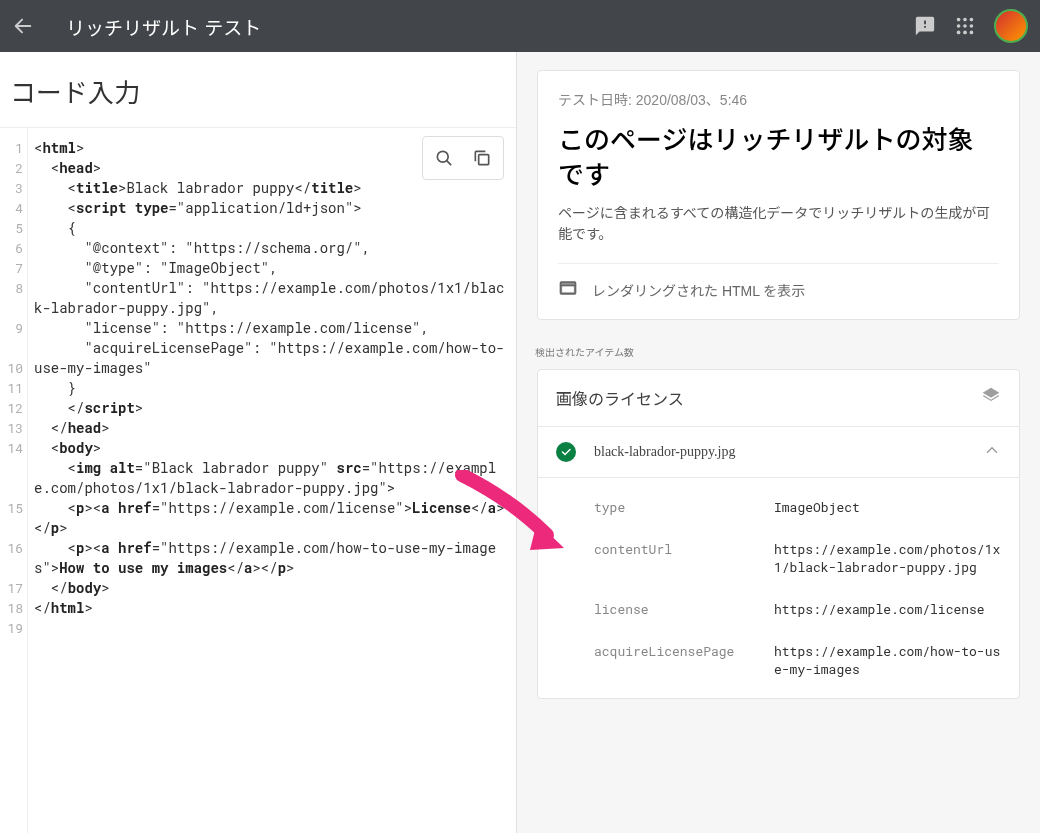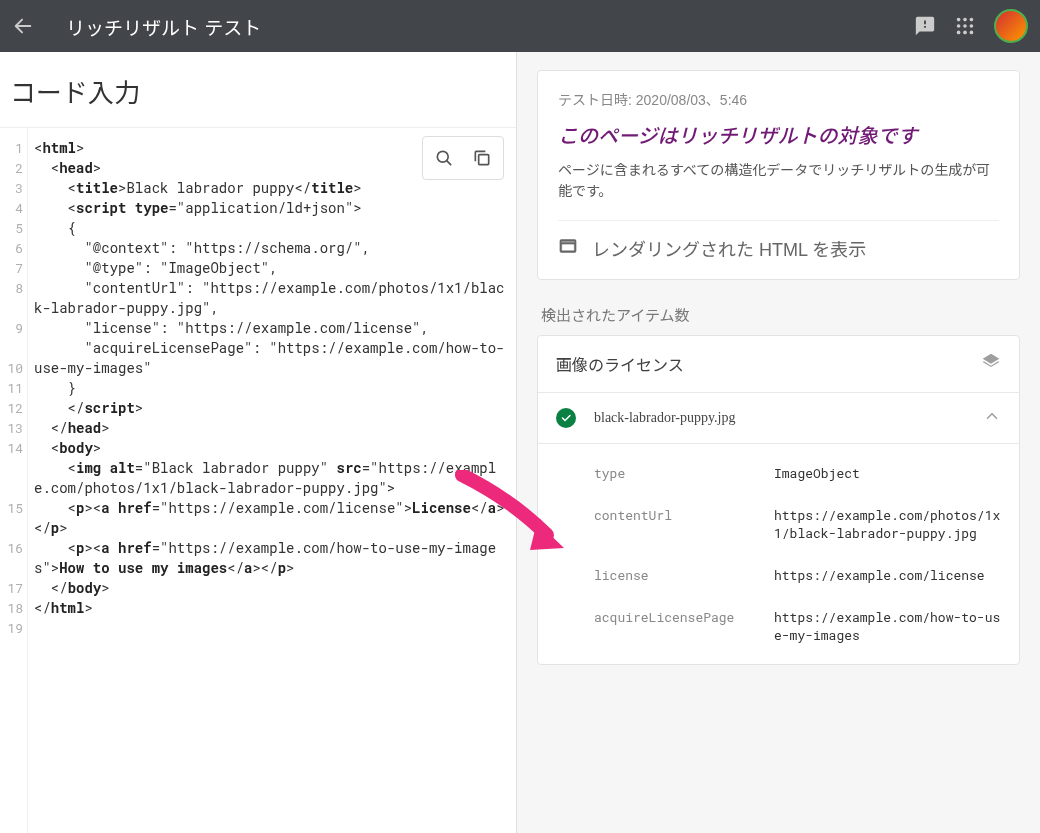--- a/index.html
+++ b/index.html
@@ -18,24 +18,24 @@
   .code-toolbar { position: absolute; top: 8px; right: 12px; background: #fff; border: 1px solid #ddd; border-radius: 4px; display: flex; padding: 6px; gap: 8px; z-index:2; }
   .tb-btn { width: 30px; height: 30px; display:flex; align-items:center; justify-content:center; cursor:pointer; color:#555; }
   .gutter { width: 28px; text-align: right; padding: 10px 4px 0 0; color: #b0b0b0; font-size: 13px; line-height: 20px; user-select:none; border-right:1px solid #eee; }
   .gutter div { height: 20px; }
   .code-area { padding: 10px 8px 0 6px; line-height: 20px; white-space: pre-wrap; word-break: break-all; flex:1; } 
   .code-area span.b { font-weight: bold; color:#222; }
   .right-panel { flex: 1; background: #f6f6f6; padding: 0; overflow-y: auto; }
   .right-title-row { padding: 22px 22px 16px 22px; font-size: 20px; color: #555; background:#fff; }
   .card { background: #fff; margin: 18px 20px 0 20px; border: 1px solid #e3e3e3; border-radius: 4px; padding: 18px 20px; }
   .timestamp { font-size: 14px; color: #888; margin-bottom: 14px; }
-  .eligible-title { font-size: 20px; color: #701a75; line-height: 1.35; margin-bottom: 10px; font-weight:500;font-style:italic; }
+  .eligible-title { font-size: 26px; color: #000000; line-height: 1.35; margin-bottom: 10px; font-weight:500; }
   .eligible-desc { font-size: 14px; color: #555; line-height: 1.5; margin-bottom: 18px; }
-  .rendered-html-row { display: flex; align-items: center; gap: 14px; color: #666; font-size: 18px; cursor:pointer; border-top:1px solid #eee; padding-top:14px; }
-  .section-label { margin: 24px 22px 6px 24px; font-size: 15px; color: #777; }
+  .rendered-html-row { display: flex; align-items: center; gap: 14px; color: #666; font-size: 14px; cursor:pointer; border-top:1px solid #eee; padding-top:14px; }
+  .section-label { margin: 24px 22px 6px 18px; font-size: 10px; color: #777; }
   .item-card { background:#fff; margin: 10px 20px 0 20px; border:1px solid #e3e3e3; border-radius:4px; }
   .item-head { display:flex; align-items:center; justify-content:space-between; padding: 16px 18px; border-bottom:1px solid #e8e8e8; }
   .item-head-title { font-size: 16px; color:#404040; }
   .stack-icon { color:#9e9e9e; }
   .item-row { display:flex; align-items:center; padding: 14px 18px; border-bottom:1px solid #e8e8e8; cursor:pointer; }
   .item-row .check { width:20px; height:20px; border-radius:50%; background:#0b8043; color:#fff; display:flex; align-items:center; justify-content:center; font-size:12px; margin-right:18px; }
   .item-row-name { flex:1; font-size:14px; color:#444;font-family:Liberation Serif, serif; }
   .item-row .chev { color:#9e9e9e; }
   .prop-table { padding: 8px 0; }
   .prop-row { display:flex; padding: 12px 18px 12px 56px; font-size:13px; font-family: "Roboto Mono", Menlo, monospace; }

